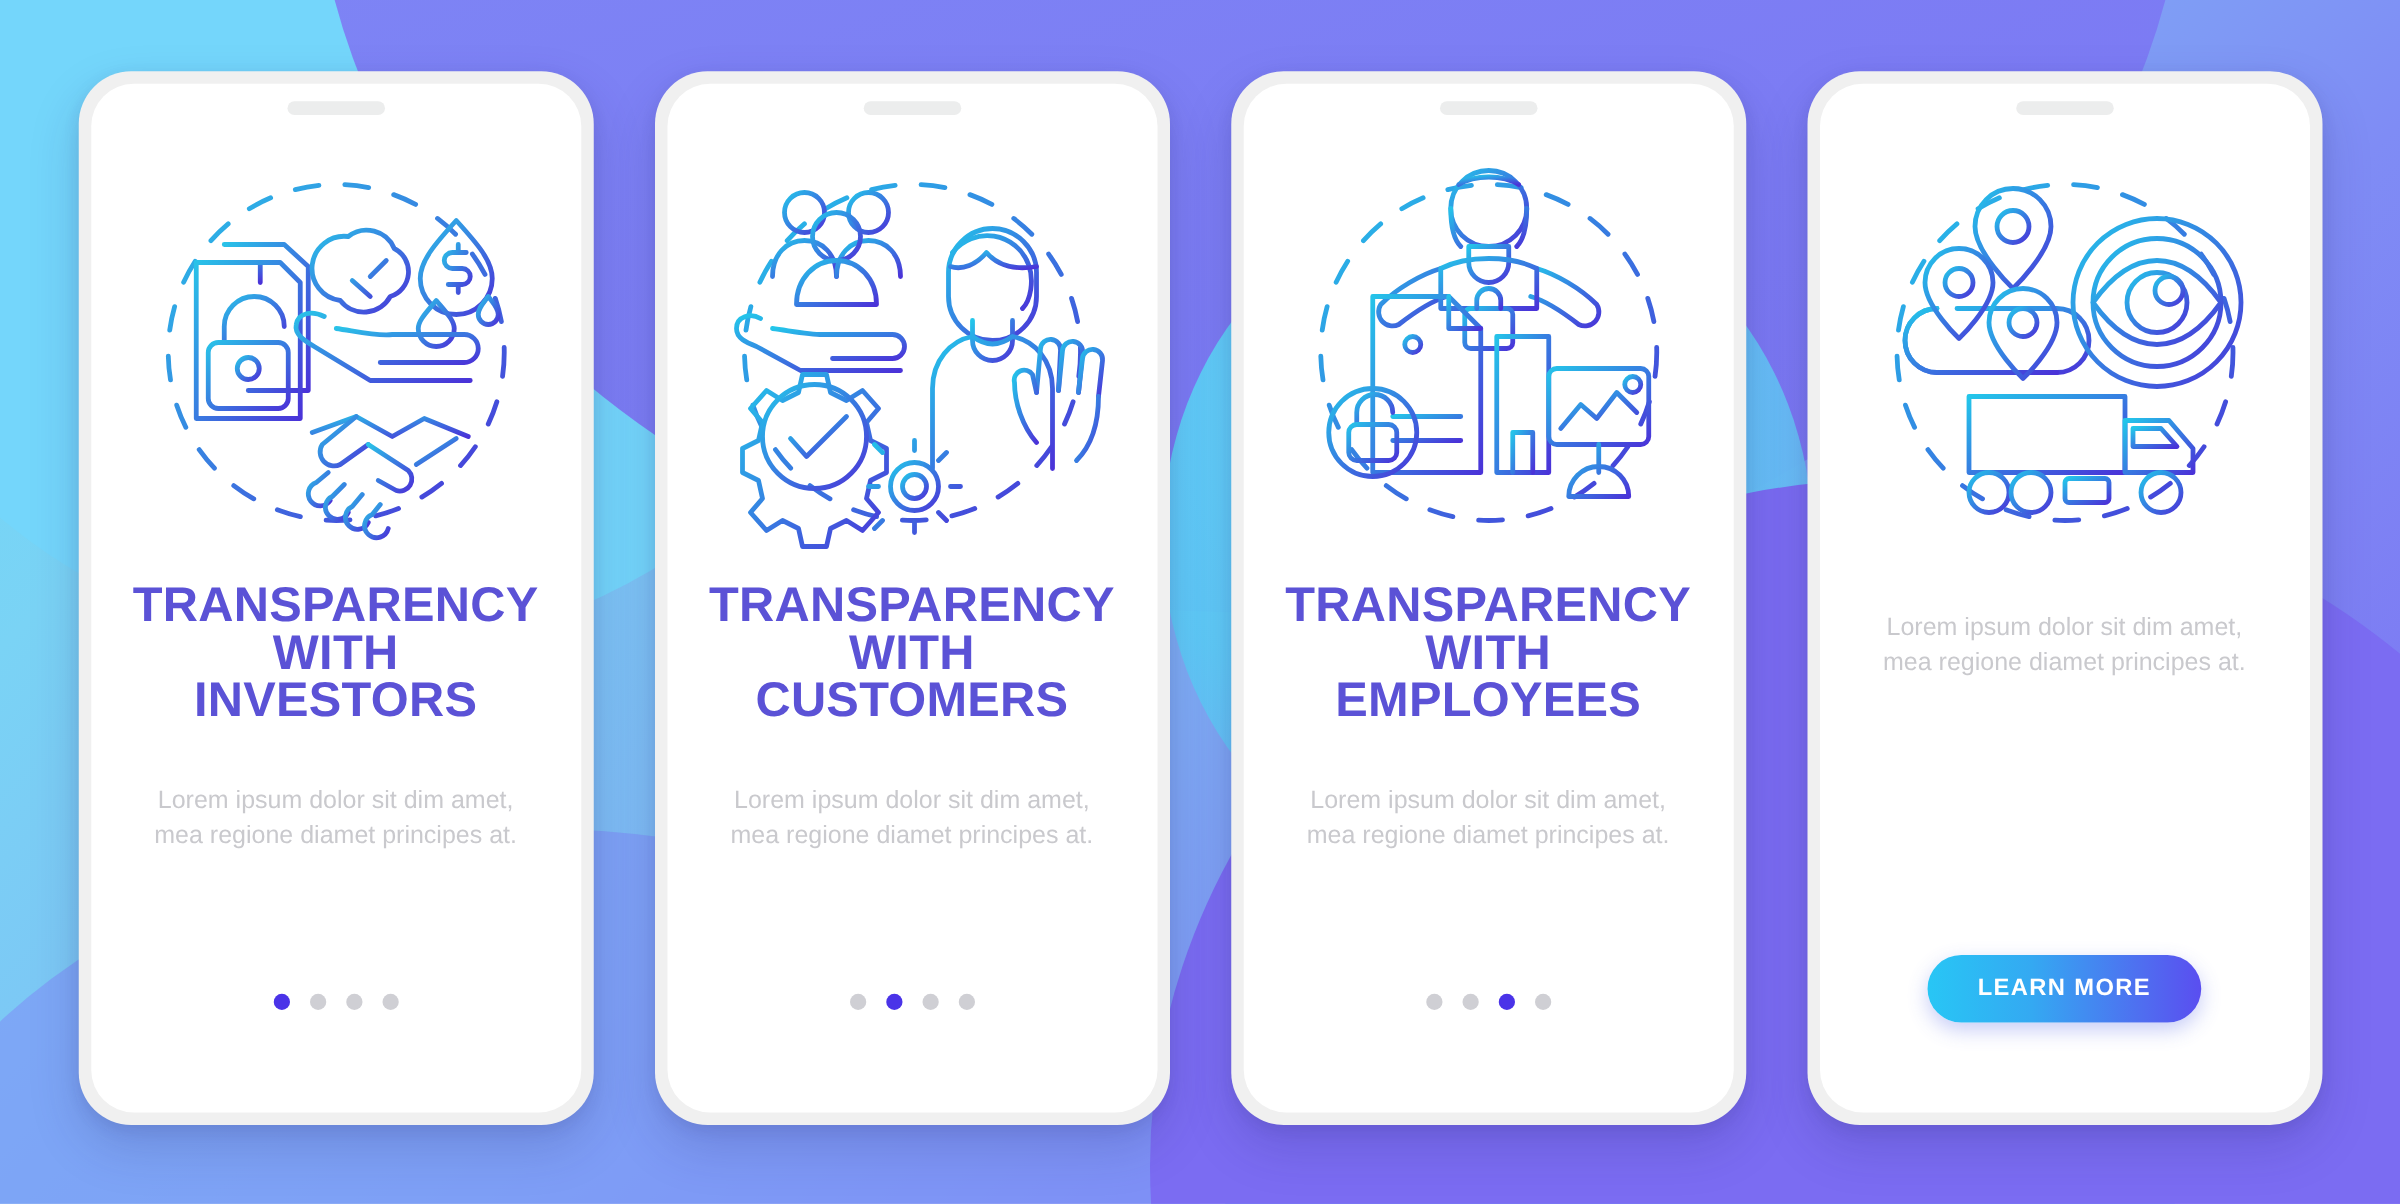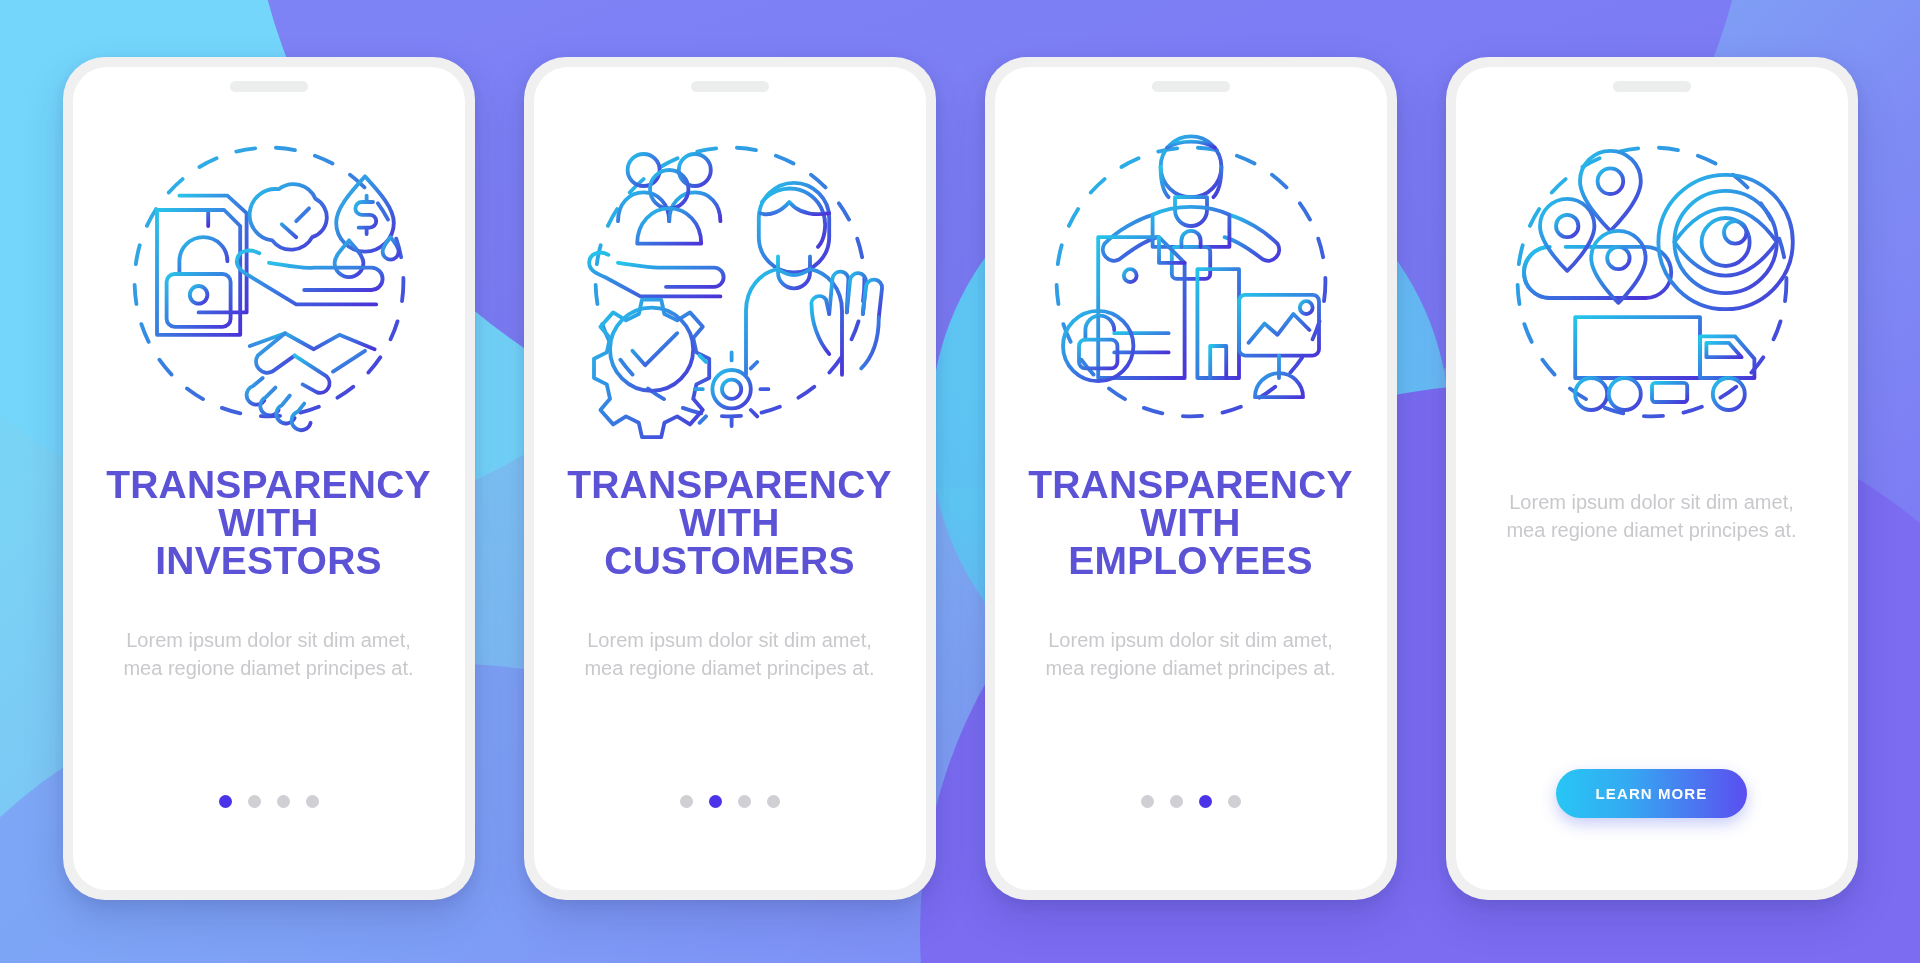--- a/index.html
+++ b/index.html
@@ -173,21 +173,21 @@
     border-radius: 50%;
     background: #cfcfd4;
   }
   .dot.active { background: #4a33e8; }
 
   .learn-btn {
     margin-bottom: 38px;
     border: none;
     cursor: pointer;
     color: #ffffff;
-    font-size: 15px;
+    font-size: 19px;
     font-weight: bold;
     letter-spacing: 1.1px;
     padding: 16px 40px;
     border-radius: 40px;
     background: linear-gradient(90deg, #28c6f5 0%, #34a9f2 38%, #4f6ef0 78%, #5a4ef0 100%);
     box-shadow: 0 6px 16px rgba(70, 90, 230, .30);
     flex: 0 0 auto;
   }
 </style>
 </head>

